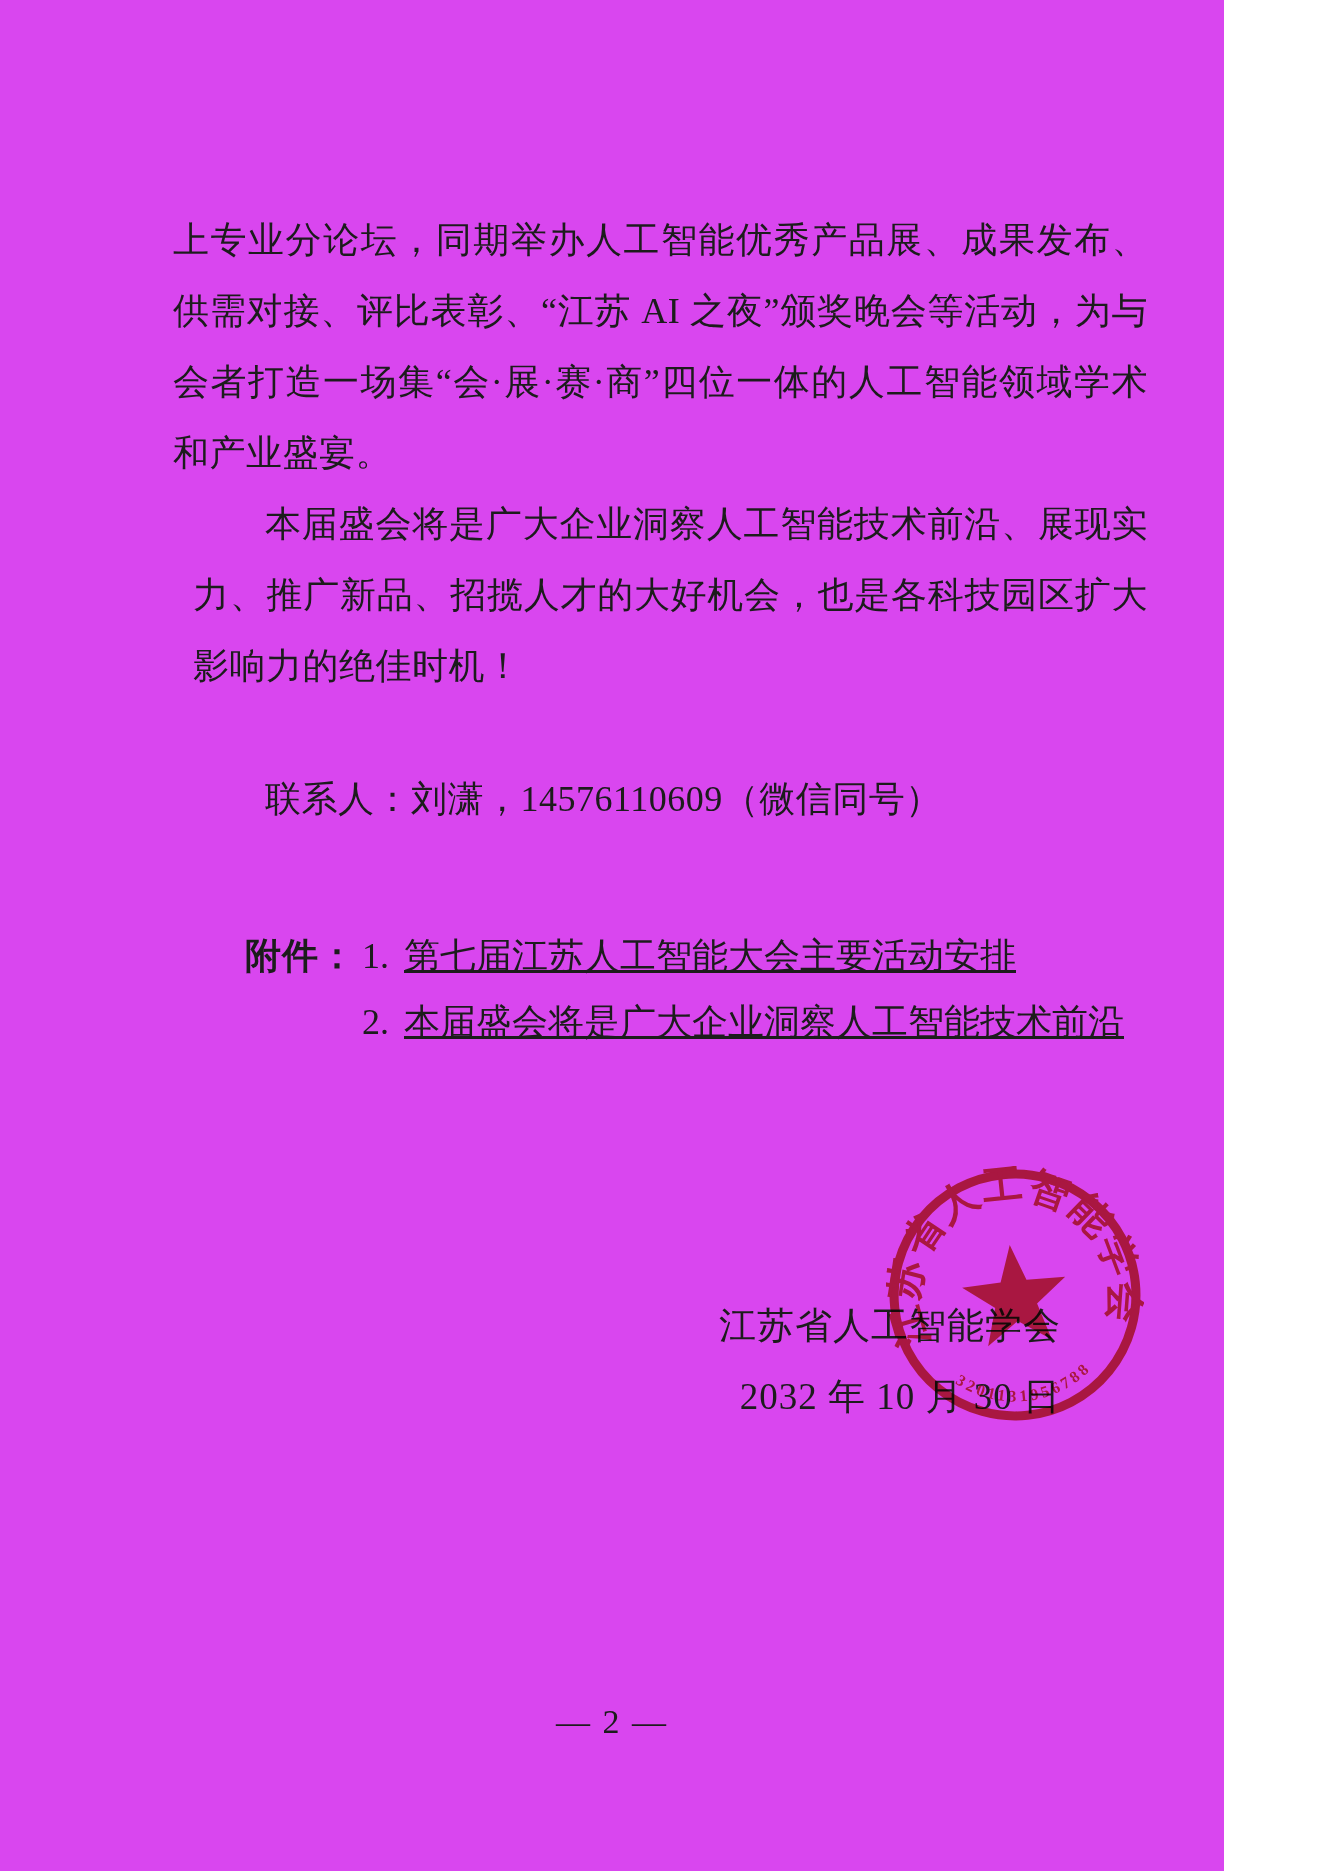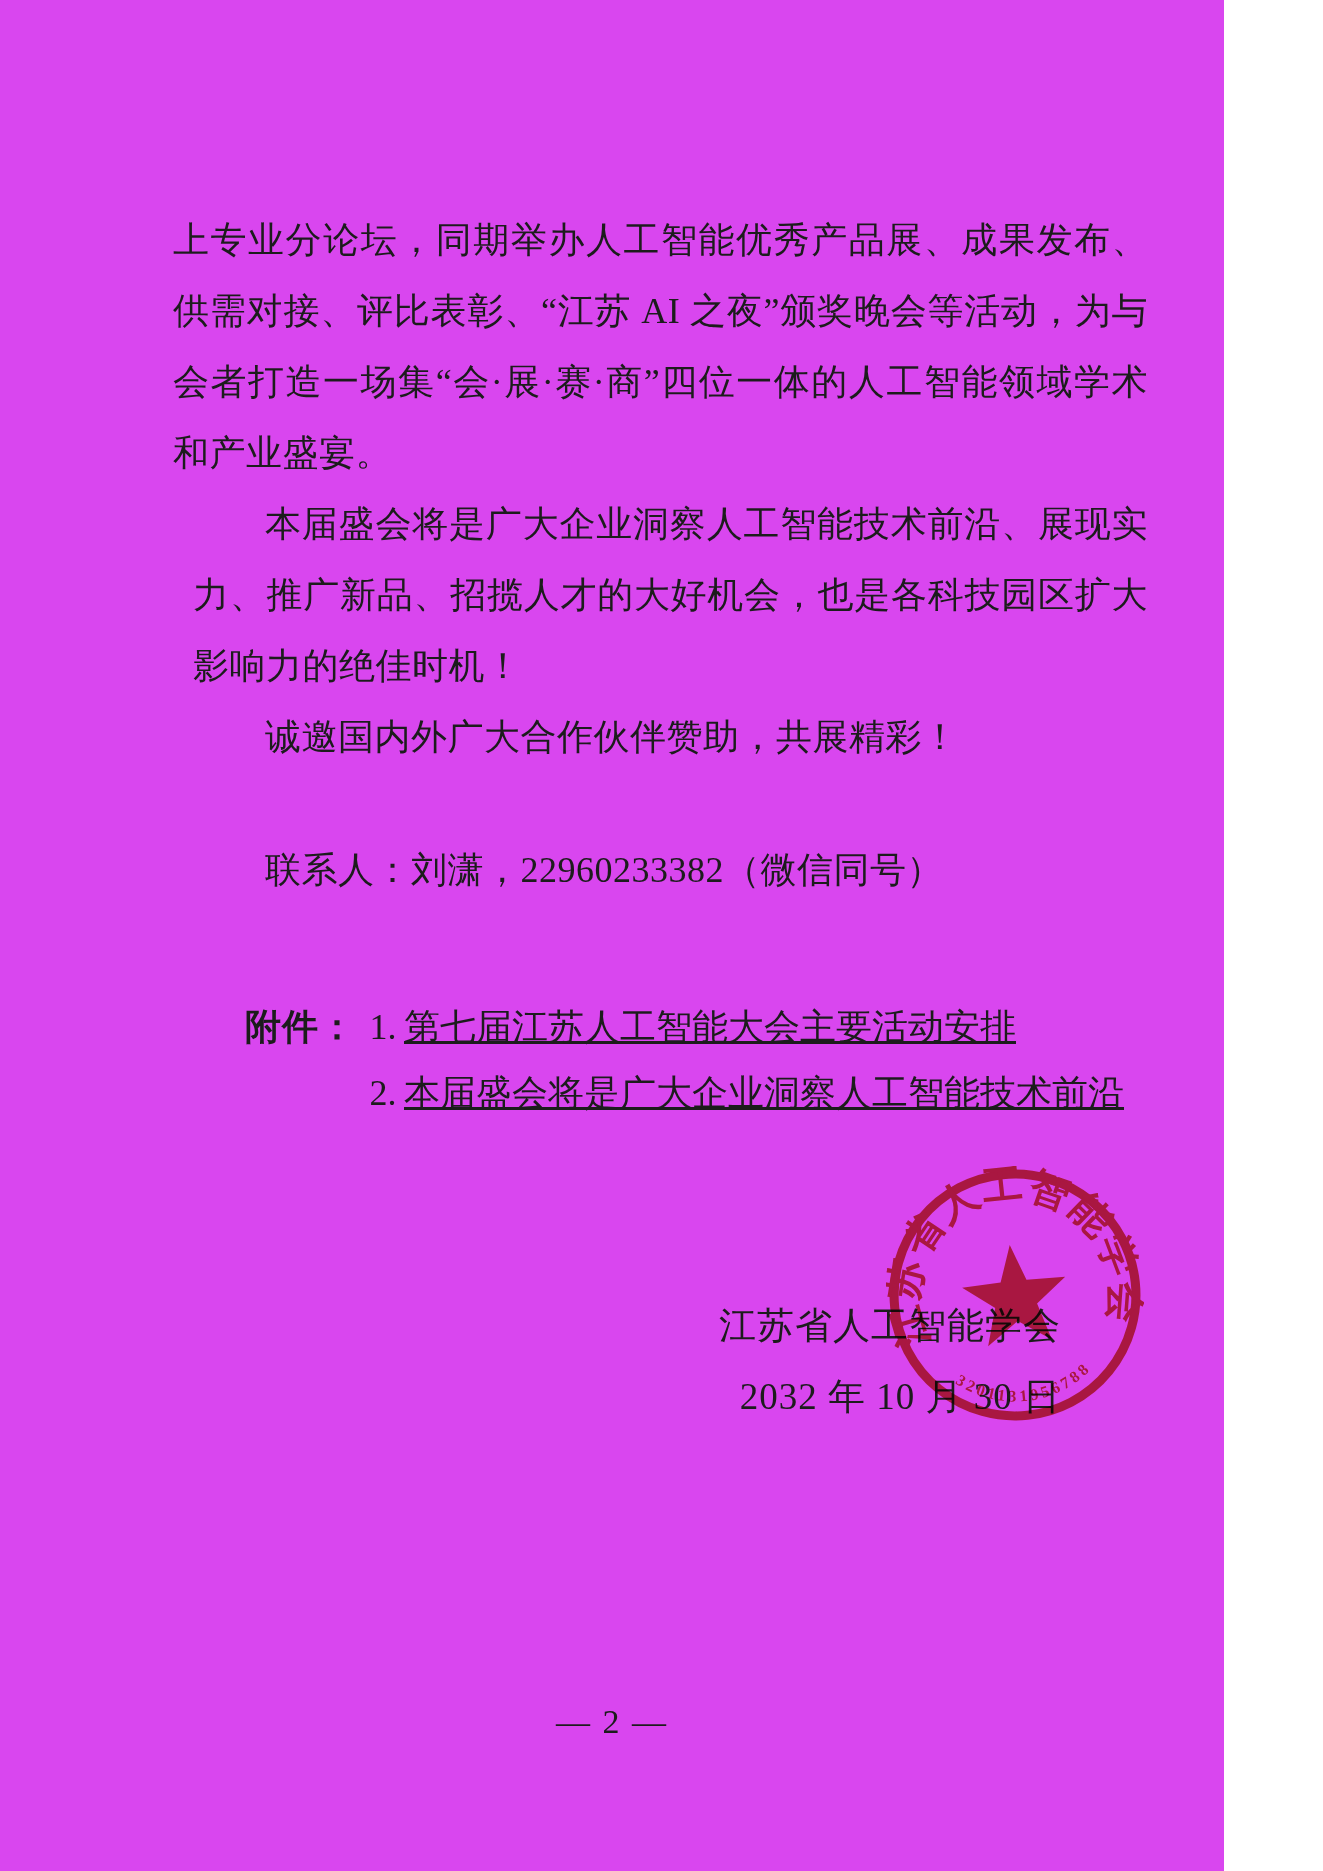--- a/index.html
+++ b/index.html
@@ -28,21 +28,20 @@
   }
   .para.indent { text-indent: 2em; margin-left: 20px; }
   .contact { margin-top: 62px; }
   .attachments {
     display: flex;
     align-items: flex-start;
     margin-top: 88px;
     padding-left: 72px;
     font-size: 36px;
     line-height: 66px;
-    text-align: center;
   }
   .att-label {
     font-family: "Liberation Sans", "DejaVu Sans", sans-serif;
     font-weight: 700;
     white-space: nowrap;
     letter-spacing: 1px;
   }
   .att-items { margin-left: 6px; }
   .att-item { display: flex; }
   .att-num { width: 42px; flex: 0 0 auto; }
@@ -81,22 +80,21 @@
   }
 </style>
 </head>
 <body>
 
 <div class="page">
 
   <div class="content">
     <p class="para">上专业分论坛，同期举办人工智能优秀产品展、成果发布、供需对接、评比表彰、“江苏 AI 之夜”颁奖晚会等活动，为与会者打造一场集“会·展·赛·商”四位一体的人工智能领域学术和产业盛宴。</p>
     <p class="para indent">本届盛会将是广大企业洞察人工智能技术前沿、展现实力、推广新品、招揽人才的大好机会，也是各科技园区扩大影响力的绝佳时机！</p>
-    <p class="para indent">诚邀国内外广大合作伙伴赞助，共展精彩！</p>
-    <p class="para indent contact">联系人：刘潇，22960233382（微信同号）</p>
+    <p class="para indent contact">联系人：刘潇，14576110609（微信同号）</p>
 
     <div class="attachments">
       <span class="att-label">附件：</span>
       <div class="att-items">
         <div class="att-item">
           <span class="att-num">1.</span>
           <span class="att-text">第七届江苏人工智能大会主要活动安排</span>
         </div>
         <div class="att-item">
           <span class="att-num">2.</span>

